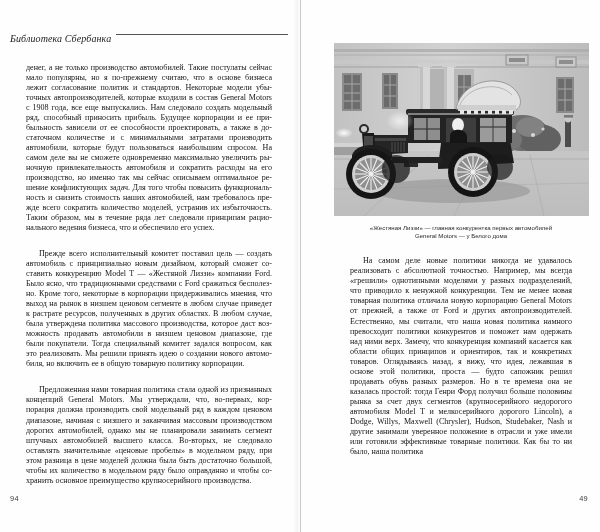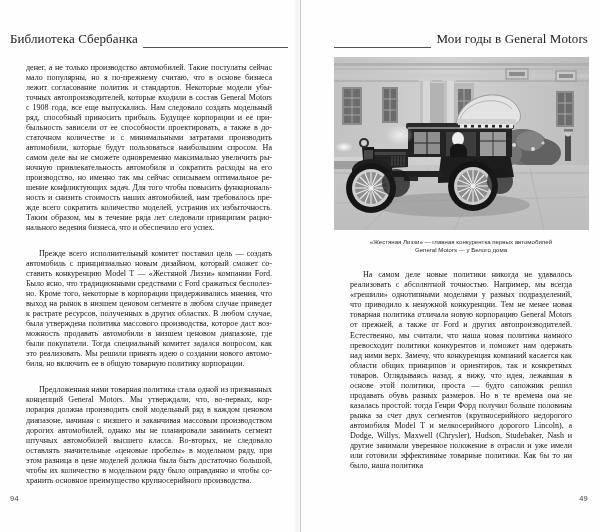--- a/index.html
+++ b/index.html
@@ -32,24 +32,25 @@
     padding: 33px 12px 0 10px;
   }
   .page-right {
     padding: 33px 12px 0 33px;
     border-left: 1px solid #c9c9c9;
   }
 
   
   .runhead {
     display: flex;
-    align-items: flex-end;
+    align-items: flex-start;
     gap: 5px;
     height: 14px;
-    font-size: 13px;
+    font-style: italic;
+    font-size: 10px;
     color: #22211f;
     letter-spacing: .1px;
     white-space: nowrap;
   }
   .runhead.right { justify-content: flex-end; }
   .runhead .rule {
     flex: 1 1 auto;
     height: 0;
     border-top: 1px solid #55524f;
     position: relative;
@@ -137,24 +138,20 @@
       <p class="noindent">денег, а не только производство автомобилей. Такие постулаты сей­час мало популярны, но я по-прежнему считаю, что в основе бизнеса лежит согласование политик и стандартов. Некоторые модели убы­точных автопроизводителей, которые входили в состав General Motors с 1908 года, все еще выпускались. Нам следовало создать модельный ряд, способный приносить прибыль. Будущее корпорации и ее при­быльность зависели от ее способности проектировать, а также в до­статочном количестве и с минимальными затратами производить автомобили, которые будут пользоваться наибольшим спросом. На самом деле вы не сможете одновременно максимально увеличить ры­ночную привлекательность автомобиля и сократить расходы на его производство, но именно так мы сейчас описываем оптимальное ре­шение конфликтующих задач. Для того чтобы повысить функциональ­ность и снизить стоимость наших автомобилей, нам требовалось пре­жде всего сократить количество моделей, устранив их избыточность. Таким образом, мы в течение ряда лет следовали принципам рацио­нального ведения бизнеса, что и обеспечило его успех.</p>
       <p>Прежде всего исполнительный комитет поставил цель — создать автомобиль с принципиально новым дизайном, который сможет со­ставить конкуренцию Model T — «Жестяной Лиззи» компании Ford. Было ясно, что традиционными средствами с Ford сражаться бесполез­но. Кроме того, некоторые в корпорации придерживались мнения, что выход на рынок в низшем ценовом сегменте в любом случае приведет к растрате ресурсов, полученных в других областях. В любом случае, была утверждена политика массового производства, которое даст воз­можность продавать автомобили в низшем ценовом диапазоне, где были покупатели. Тогда специальный комитет задался вопросом, как это реализовать. Мы решили принять идею о создании нового автомо­биля, но включить ее в общую товарную политику корпорации.</p>
       <p>Предложенная нами товарная политика стала одной из признан­ных концепций General Motors. Мы утверждали, что, во-первых, кор­порация должна производить свой модельный ряд в каждом ценовом диапазоне, начиная с низшего и заканчивая массовым производством дорогих автомобилей, однако мы не планировали занимать сегмент штучных автомобилей высшего класса. Во-вторых, не следовало оставлять значительные «ценовые пробелы» в модельном ряду, при этом разница в цене моделей должна была быть достаточно большой, чтобы их количество в модельном ряду было оправданно и чтобы со­хранить основное преимущество крупносерийного производства.</p>
     </div>
 
     <div class="folio left">94</div>
   </div>
 
   <div class="page page-right">
 
-    <div class="runhead right">
-      <span class="rule"></span>
-      <span>Мои годы в General Motors</span>
-    </div>
 
     <div class="figure">
       <div class="photo-wrap">
         <div class="photo">
           <svg viewBox="0 0 255 173" width="255" height="173" preserveAspectRatio="none">
             <defs>
               <linearGradient id="skyg" x1="0" y1="0" x2="0" y2="1">
                 <stop offset="0" stop-color="#b9b9b9"></stop>
                 <stop offset="1" stop-color="#cfcfcf"></stop>
               </linearGradient>

